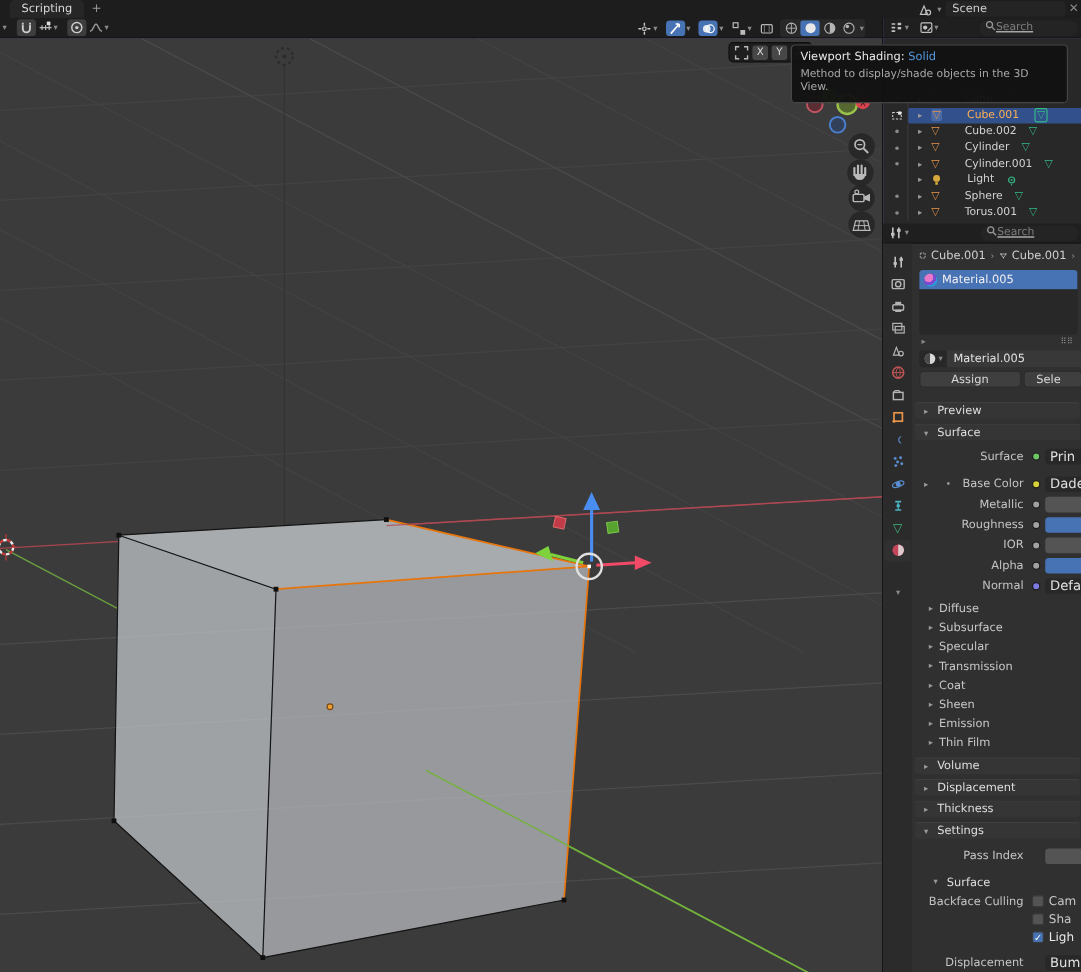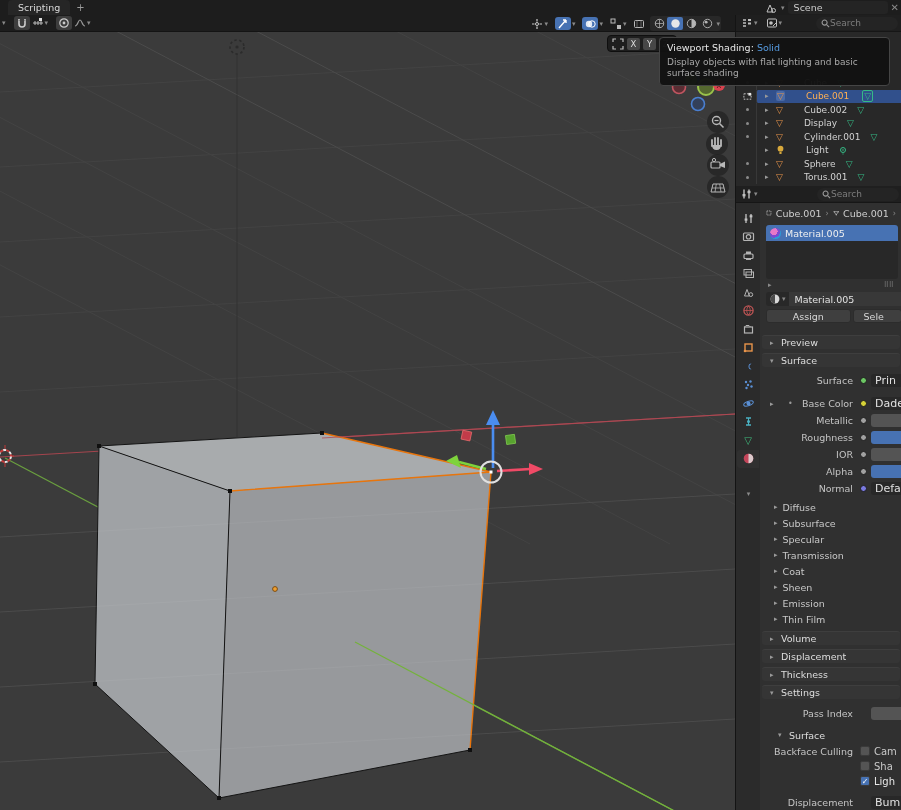--- a/index.html
+++ b/index.html
@@ -32,21 +32,21 @@
 
   
   .tooltip { position:absolute; left:659px; top:37px; width:231px; background:rgba(18,18,18,.97); border:1px solid #454545; border-radius:4px; padding:4px 7px 5px 7px; z-index:9; }
   .tt-title { font-size:9.5px; color:#e8e8e8; margin-bottom:4px; }
   .tt-title .blue { color:#559ae0; }
   .tt-body { font-size:9px; color:#a8a8a8; line-height:1.25; }
 
   
   .right-col { position:absolute; left:735px; top:15px; width:166px; height:795px; border-left:1px solid #141414; }
   .outliner-header, .props-header { height:17px; background:#1f1f1f; display:flex; align-items:center; padding:0 3px; border-bottom:1px solid #161616; }
-  .search { display:flex; align-items:center; background:#242424; border-radius:7px; height:13px; padding:0 5px; margin-left:auto; width:82px; }
+  .search { display:flex; background:#242424; border-radius:7px; height:13px; padding:0 5px; margin-left:auto; width:82px;text-decoration:underline; }
   .search input { background:transparent; border:none; outline:none; color:#cccccc; font-size:9px; width:60px; font-family:"DejaVu Sans",sans-serif; }
   .search input::placeholder { color:#7d7d7d; }
 
   .outliner { height:154px; background:#282828; position:relative; }
   .ol-rows { position:absolute; top:44px; left:0; right:0; }
   .ol-row { height:13.5px; display:flex; align-items:center; font-size:9px; color:#d2d2d2; position:relative; padding-left:3px; }
   .ol-row .leftcol { width:17px; display:flex; justify-content:center; align-items:center; flex:0 0 17px; }
   .ol-dot { width:3px; height:3px; background:#8a8a8a; border-radius:50%; }
   .ol-body { display:flex; align-items:center; flex:1; height:100%; border-left:1px solid #383838; padding-left:8px; gap:3px; }
   .ol-row.sel .ol-body { background:#31508c; border-radius:2px 0 0 2px; }
@@ -318,21 +318,21 @@
     <div class="xyz-btn">X</div>
     <div class="xyz-btn">Y</div>
     <div class="xyz-btn">Z</div>
   </div>
 
   <div class="tooltip">
     <div class="tt-title">
       <span>Viewport Shading:</span> <span class="blue">Solid</span>
     </div>
     <div class="tt-body">
-      <div>Display objects with flat lighting and basic surface shading</div>
+      <div>Method to display/shade objects in the 3D View.</div>
     </div>
   </div>
 
   <div class="right-col">
 
     <div class="outliner-header">
       <div class="hbtn">
         <svg class="icon12" viewBox="0 0 12 12">
             <path d="M2 3 H5 M2 6 H5 M2 9 H5" stroke="#c0c0c0" stroke-width="1.4"></path>
             <rect x="7" y="2" width="3" height="2" fill="#c0c0c0"></rect>
@@ -395,21 +395,21 @@
               <span class="tri-teal">▽</span>
             </div>
         </div>
         <div class="ol-row">
           <div class="leftcol">
               <span class="ol-dot"></span>
             </div>
           <div class="ol-body">
               <span class="ol-exp">▸</span>
               <span class="tri-orange">▽</span>
-              <span class="ol-name">Display</span>
+              <span class="ol-name">Cylinder</span>
               <span class="tri-teal">▽</span>
             </div>
         </div>
         <div class="ol-row">
           <div class="leftcol">
               <span class="ol-dot"></span>
             </div>
           <div class="ol-body">
               <span class="ol-exp">▸</span>
               <span class="tri-orange">▽</span>

